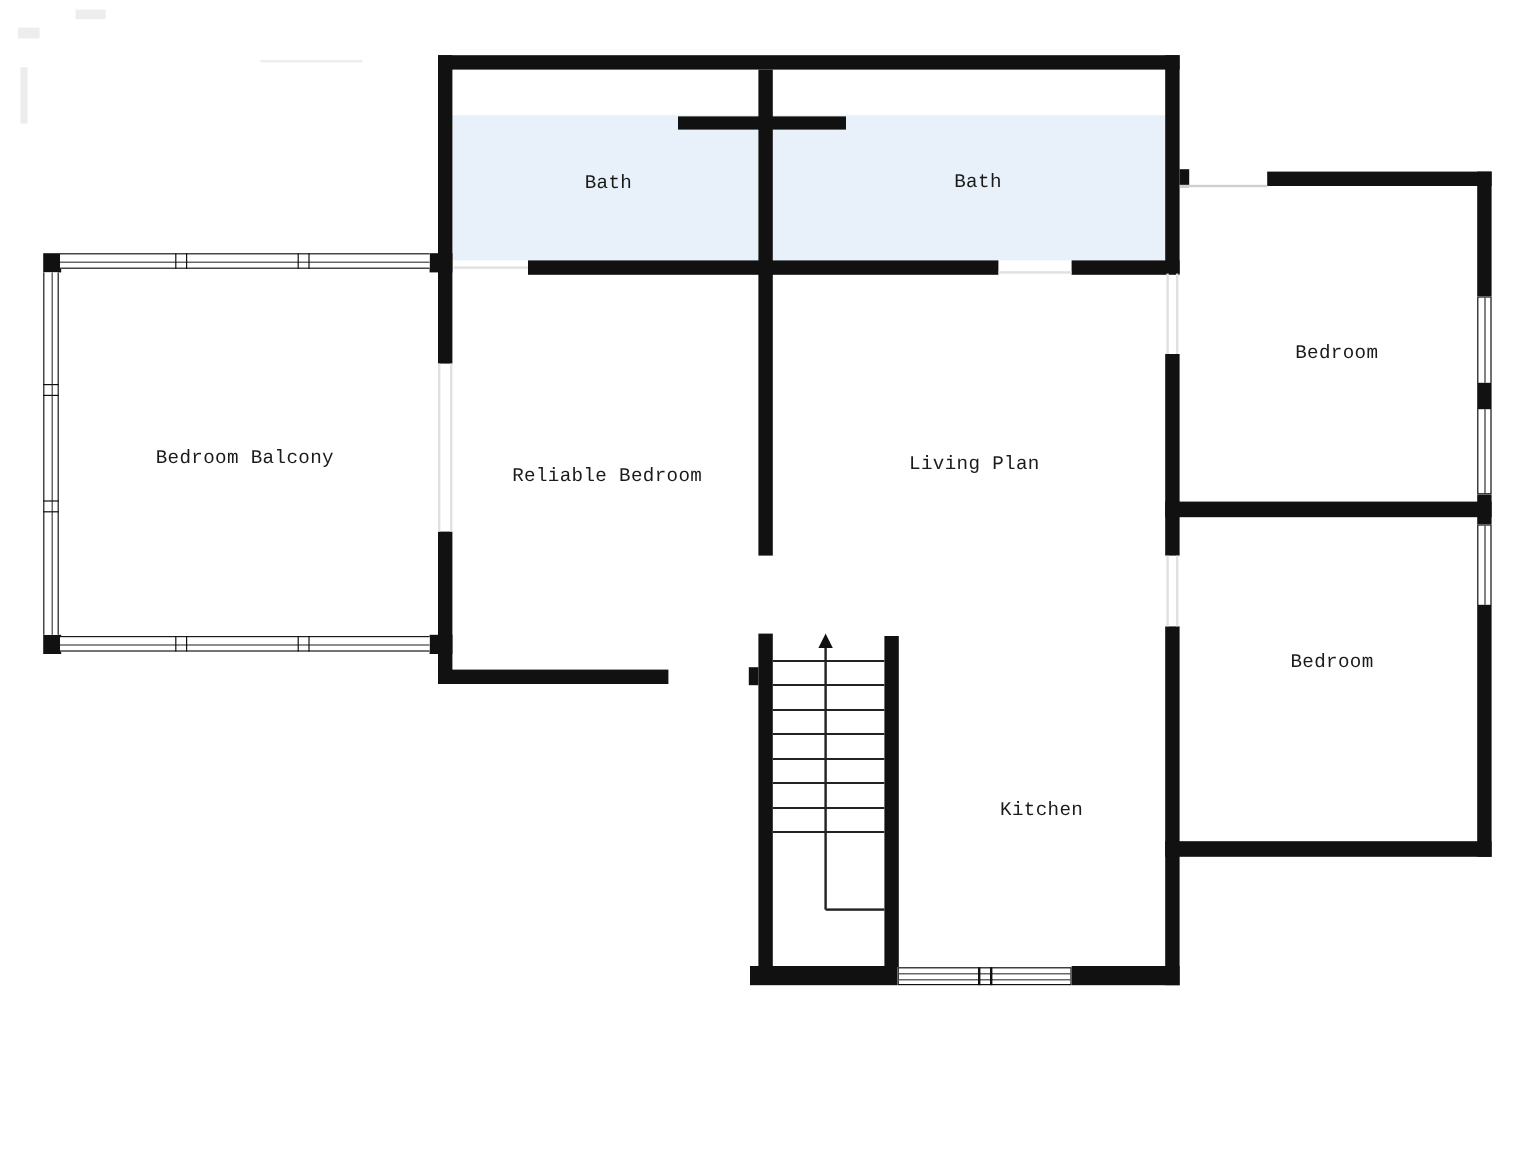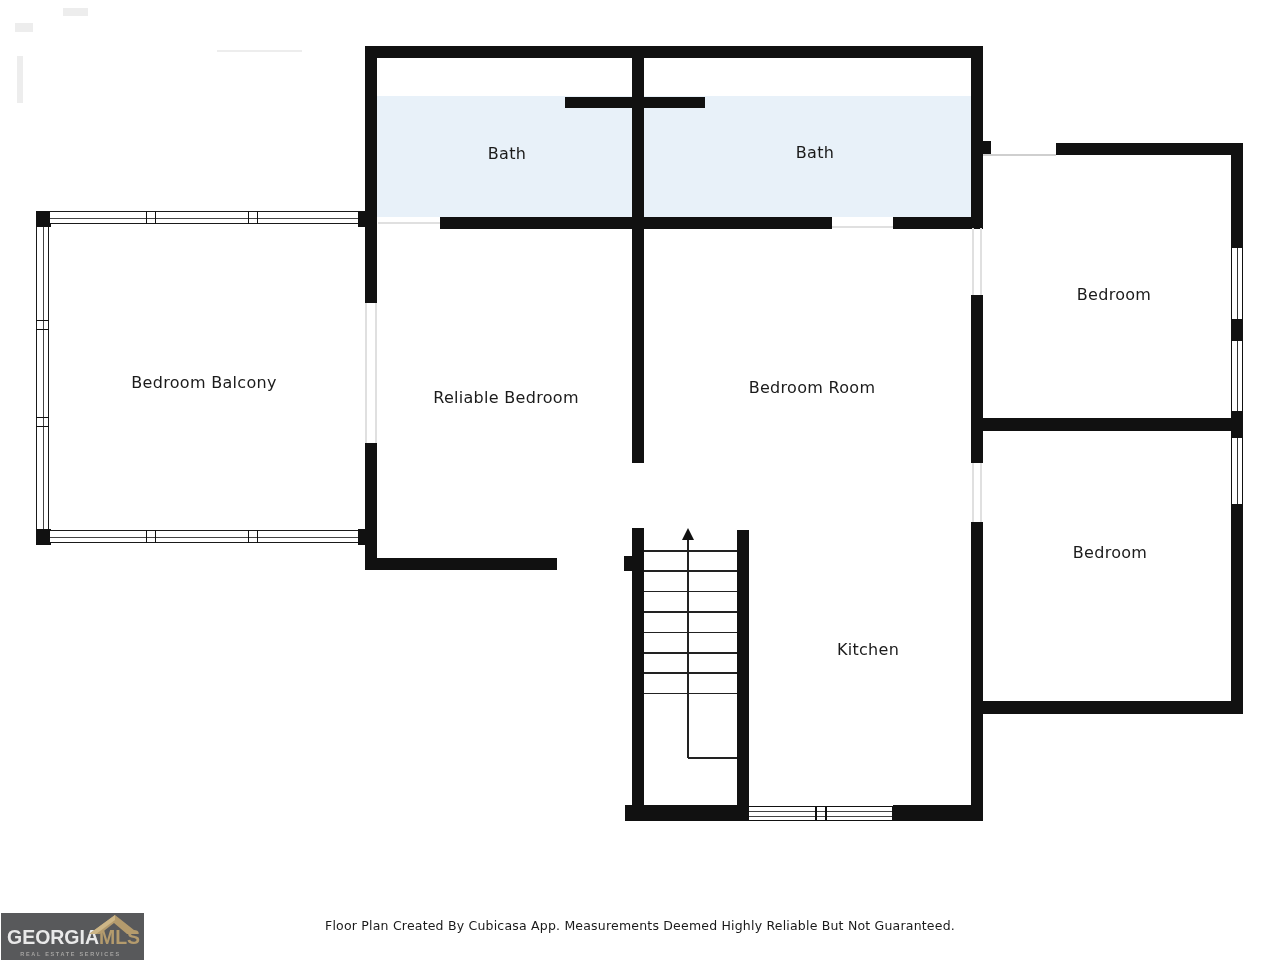--- a/index.html
+++ b/index.html
@@ -5,21 +5,21 @@
   html,body{margin:0;padding:0;background:#fff;}
   #stage{position:relative;width:1280px;height:960px;background:#fff;overflow:hidden;
          font-family:"DejaVu Sans","Liberation Sans",sans-serif;}
   .abs{position:absolute;}
   
   .w{position:absolute;background:var(--wall,#111);}
   
   .fill{position:absolute;}
   
   .label{position:absolute;transform:translate(-50%,-50%);white-space:nowrap;
-         font-size:16px;color:#1b1b1b;letter-spacing:.3px;}
+         font-size:16px;color:#1b1b1b;letter-spacing:.3px;font-family:Liberation Mono, monospace;}
   
   .screen-h{position:absolute;background:#fff;border-top:1.5px solid #1a1a1a;border-bottom:1.5px solid #1a1a1a;box-sizing:border-box;}
   .screen-h::after{content:"";position:absolute;left:0;right:0;top:50%;height:1px;background:#444;}
   .screen-v{position:absolute;background:#fff;border-left:1.5px solid #1a1a1a;border-right:1.5px solid #1a1a1a;box-sizing:border-box;}
   .screen-v::after{content:"";position:absolute;top:0;bottom:0;left:50%;width:1px;background:#444;}
   .tick-h{position:absolute;box-sizing:border-box;border-left:1.5px solid #111;border-right:1.5px solid #111;}
   .tick-v{position:absolute;box-sizing:border-box;border-top:1.5px solid #111;border-bottom:1.5px solid #111;}
   
   .win-v{position:absolute;background:#fff;border:1.5px solid #111;box-sizing:border-box;}
   .win-v::after{content:"";position:absolute;top:0;bottom:0;left:50%;width:1.2px;background:#333;}
@@ -120,34 +120,21 @@
       <div class="treads" style="left:644px;top:550px;width:93px;height:163px"></div>
       <div class="abs" style="left:688px;top:757px;width:49px;height:2px;background:#222"></div>
       <div class="abs" style="left:687px;top:539px;width:2px;height:219px;background:#222"></div>
       <div class="arrow-up" style="left:682px;top:528px"></div>
     </div>
 
     <div class="label" style="left:507px;top:153px">Bath</div>
     <div class="label" style="left:815px;top:152px">Bath</div>
     <div class="label" style="left:204px;top:382px">Bedroom Balcony</div>
     <div class="label" style="left:506px;top:397px">Reliable Bedroom</div>
-    <div class="label" style="left:812px;top:387px">Bedroom Room</div>
+    <div class="label" style="left:812px;top:387px">Living Plan</div>
     <div class="label" style="left:1114px;top:294px">Bedroom</div>
     <div class="label" style="left:1110px;top:552px">Bedroom</div>
-    <div class="label" style="left:868px;top:649px">Kitchen</div>
+    <div class="label" style="left:868px;top:675px">Kitchen</div>
   </div>
 
-  <div class="footer">Floor Plan Created By Cubicasa App. Measurements Deemed Highly Reliable But Not Guaranteed.</div>
 
-  <div class="logo" style="background: rgb(88, 89, 91);">
-    <div class="logo-row">
-      <span style="color: rgb(233, 233, 233);">GEORGIA</span><span style="color: rgb(180, 155, 109);">MLS</span>
-    </div>
-    <div class="logo-roof" style="color: rgb(180, 155, 109);">
-      <svg width="52" height="21" viewBox="0 0 52 21">
-        <polygon points="1,20 27,1 51,20 39,20 26,9 12,20" fill="currentColor"></polygon>
-        <polygon points="1,20 27,1 27,6 8,20" fill="#cdb687"></polygon>
-      </svg>
-    </div>
-    <div class="logo-tagline" style="color: rgb(165, 164, 162);">REAL ESTATE SERVICES</div>
-  </div>
 
 </div>
 
 </body></html>

